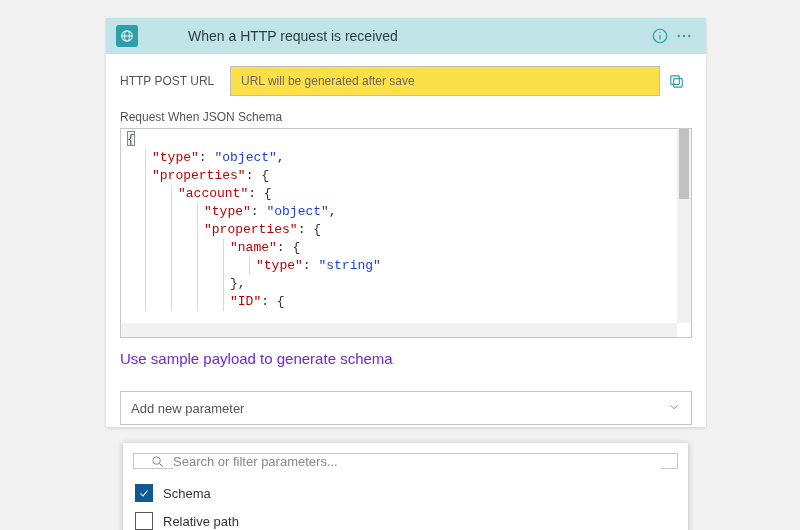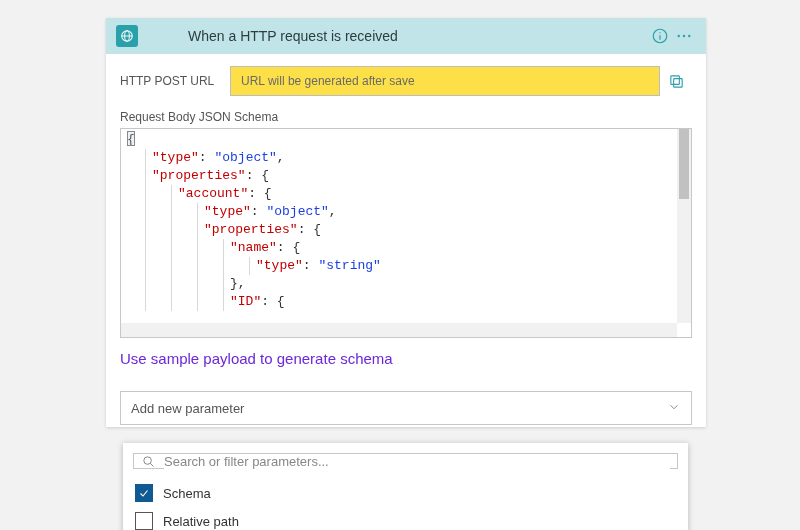--- a/index.html
+++ b/index.html
@@ -131,21 +131,21 @@
     width: 565px;
     background: #fff;
     box-shadow: 0 1px 6px rgba(0,0,0,0.25);
     padding: 10px 6px 8px 6px;
   }
   .search-box {
     border: 1px solid #c7c7c7;
     height: 16px;
     display: flex;
     align-items: center;
-    padding: 0 7px;
+    padding: 0 16px;
     margin: 0 4px 10px 4px;
   }
   .search-box svg { width: 15px; height: 15px; margin-right: 8px; stroke: #888; fill: none; }
   .search-box input {
     border: none; outline: none; flex: 1;
     font-size: 13px; color: #555;
     font-family: inherit;
   }
   .search-box input::placeholder { color: #888; }
   .opt {
@@ -203,21 +203,21 @@
       <div class="lbl">HTTP POST URL</div>
       <div class="urlbox">URL will be generated after save</div>
       <div class="copy-icon">
         <svg width="17" height="17" viewBox="0 0 24 24" fill="none" stroke="#2aa0ab" stroke-width="1.6">
             <rect x="8" y="8" width="12" height="12" rx="1"></rect>
             <rect x="4" y="4" width="12" height="12" rx="1"></rect>
           </svg>
       </div>
     </div>
 
-    <div class="schema-lbl">Request Body JSON Schema</div>
+    <div class="schema-lbl">Request When JSON Schema</div>
 
     <div class="code-box">
       <div class="sel-box"></div>
       <pre class="code-pre" id="code-pre"><div><span style="display:inline-block;width:0px;"></span><span class="tok-pun">{</span></div><div><span class="guide" style="margin-left:18px;"></span><span style="display:inline-block;width:6px;"></span><span class="tok-key">"type"</span><span class="tok-pun">: </span><span class="tok-str">"object"</span><span class="tok-pun">,</span></div><div><span class="guide" style="margin-left:18px;"></span><span style="display:inline-block;width:6px;"></span><span class="tok-key">"properties"</span><span class="tok-pun">: {</span></div><div><span class="guide" style="margin-left:18px;"></span><span class="guide" style="margin-left:25px;"></span><span style="display:inline-block;width:6px;"></span><span class="tok-key">"account"</span><span class="tok-pun">: {</span></div><div><span class="guide" style="margin-left:18px;"></span><span class="guide" style="margin-left:25px;"></span><span class="guide" style="margin-left:25px;"></span><span style="display:inline-block;width:6px;"></span><span class="tok-key">"type"</span><span class="tok-pun">: </span><span class="tok-str">"object"</span><span class="tok-pun">,</span></div><div><span class="guide" style="margin-left:18px;"></span><span class="guide" style="margin-left:25px;"></span><span class="guide" style="margin-left:25px;"></span><span style="display:inline-block;width:6px;"></span><span class="tok-key">"properties"</span><span class="tok-pun">: {</span></div><div><span class="guide" style="margin-left:18px;"></span><span class="guide" style="margin-left:25px;"></span><span class="guide" style="margin-left:25px;"></span><span class="guide" style="margin-left:25px;"></span><span style="display:inline-block;width:6px;"></span><span class="tok-key">"name"</span><span class="tok-pun">: {</span></div><div><span class="guide" style="margin-left:18px;"></span><span class="guide" style="margin-left:25px;"></span><span class="guide" style="margin-left:25px;"></span><span class="guide" style="margin-left:25px;"></span><span class="guide" style="margin-left:25px;"></span><span style="display:inline-block;width:6px;"></span><span class="tok-key">"type"</span><span class="tok-pun">: </span><span class="tok-str">"string"</span></div><div><span class="guide" style="margin-left:18px;"></span><span class="guide" style="margin-left:25px;"></span><span class="guide" style="margin-left:25px;"></span><span class="guide" style="margin-left:25px;"></span><span style="display:inline-block;width:6px;"></span><span class="tok-pun">},</span></div><div><span class="guide" style="margin-left:18px;"></span><span class="guide" style="margin-left:25px;"></span><span class="guide" style="margin-left:25px;"></span><span class="guide" style="margin-left:25px;"></span><span style="display:inline-block;width:6px;"></span><span class="tok-key">"ID"</span><span class="tok-pun">: {</span></div></pre>
       <div class="code-scroll">
           <div class="thumb"></div>
         </div>
       <div class="code-hscroll"></div>
     </div>
 

